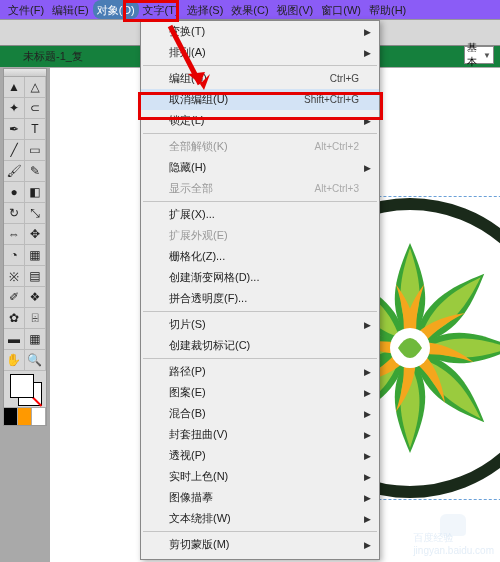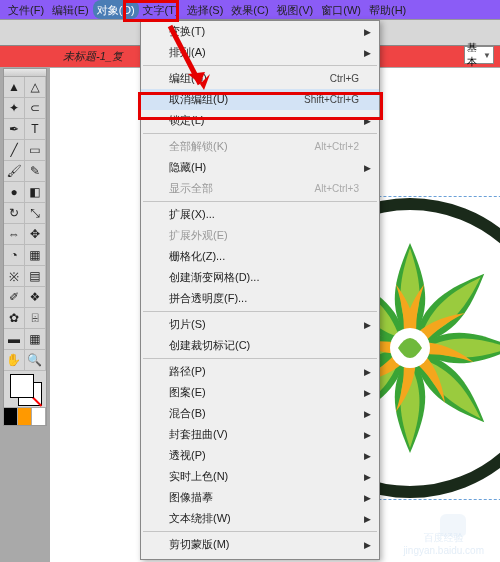--- a/index.html
+++ b/index.html
@@ -8,21 +8,21 @@
   .menubar { height: 20px; background: #8b5cf6; border-bottom: 1px solid #999; display: flex; font-size: 11px; padding-left: 4px; }
   .menubar-item { padding: 3px 4px; color: #222; cursor: default; }
   .menubar-item.active { background: #4a7db5; color: #fff; border-radius: 8px; }
   
   .toolbar { height: 26px; background: #d7d7d7; border-bottom: 1px solid #888; display: flex; align-items: center; padding: 0 6px; font-size: 11px; flex-direction: column; }
   .toolbar-label { color: #333; margin-right: 6px; }
   .toolbar-select { width: 60px; height: 18px; background: #fff; border: 1px solid #888; font-size: 10px; padding: 0 2px; display: flex; align-items: center; justify-content: space-between; }
   .toolbar-chev { font-size: 8px; color: #555; }
   .toolbar-right { margin-left: auto; display: flex; align-items: center; gap: 4px; }
   
-  .second-bar { height: 22px; background: #ef4444; display: flex; align-items: center; padding-left: 63px; font-size: 11px; color: #222; border-bottom: 1px solid #aaa; font-style: italic; }
+  .second-bar { height: 22px; background: #15803d; display: flex; align-items: center; padding-left: 23px; font-size: 11px; color: #222; border-bottom: 1px solid #aaa; }
   
   .left-stack { position: absolute; left: 0; top: 68px; width: 50px; }
   .tool-panel { width: 44px; background: #d7d7d7; border: 1px solid #999; margin-left: 3px; }
   .tool-head { height: 8px; background: linear-gradient(#e8e8e8,#cdcdcd); border-bottom: 1px solid #aaa; }
   .tool-grid { display: grid; grid-template-columns: 1fr 1fr; }
   .tool-cell { width: 21px; height: 21px; display: flex; align-items: center; justify-content: center; border-right: 1px solid #bbb; border-bottom: 1px solid #bbb; font-size: 12px; color: #222; }
   .swatch-row { display: flex; height: 18px; border-top: 1px solid #aaa; }
   .swatch { flex: 1; border-right: 1px solid #aaa; }
   .fill-stroke { position: relative; height: 36px; }
   .fsq { position: absolute; width: 24px; height: 24px; border: 1px solid #000; }
@@ -51,21 +51,21 @@
   .menu-sep { height: 1px; background: #c4c4c4; margin: 2px 2px; }
   .menu-item.highlight { background: #d3e3f5; }
   
   .red-box-menu { position: absolute; border: 3px solid #e50000; pointer-events: none; }
   .red-box-1 { left: 123px; top: 0px; width: 56px; height: 22px; }
   .red-box-2 { left: 138px; top: 92px; width: 245px; height: 28px; }
   
   .arrow-anno { position: absolute; left: 160px; top: 24px; pointer-events: none; }
   .arrow-anno svg { width: 60px; height: 80px; }
   
-  .watermark { position: absolute; right: 16px; bottom: 6px; font-size: 10px; color: #d8e6f4; opacity: .7; text-align: center; }
+  .watermark { position: absolute; right: 6px; bottom: 6px; font-size: 10px; color: #d8e6f4; opacity: .7; text-align: left; }
   .wm-badge { position:absolute; right:34px; bottom:26px; width:26px; height:22px; background:#d8e6f4; opacity:.35; border-radius:6px 6px 4px 4px; }
 </style>
 </head>
 <body>
 
 <div class="menubar">
   <div class="menubar-item">文件(F)</div>
   <div class="menubar-item">编辑(E)</div>
   <div class="menubar-item active">对象(O)</div>
   <div class="menubar-item">文字(T)</div>

